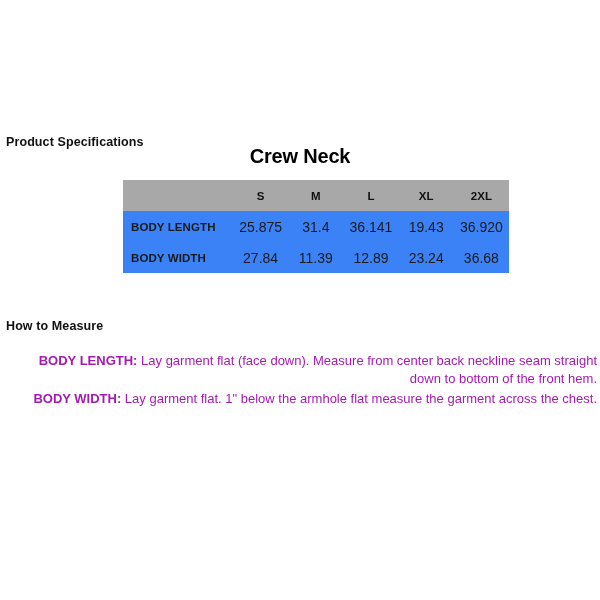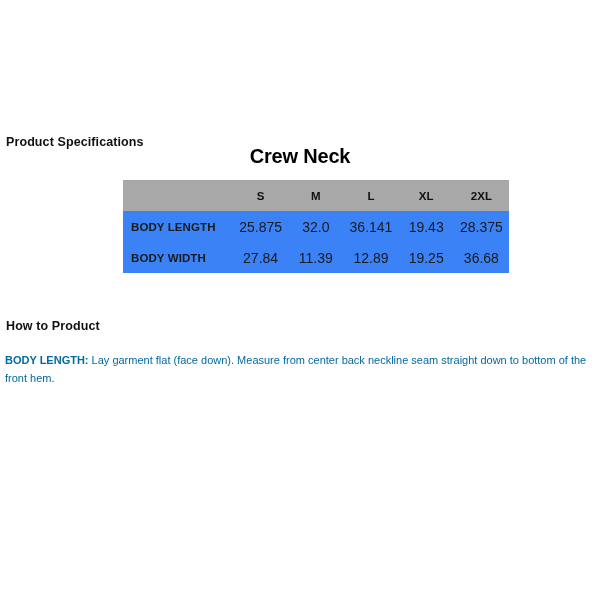--- a/index.html
+++ b/index.html
@@ -86,24 +86,25 @@
   col.col-label { width: 110px; }
   col.col-size { width: 55.2px; }
 
   .measure-body {
     position: absolute;
     left: 5px;
     top: 352px;
     width: 592px;
   }
   .measure-line {
-    font-size: 11px;
+    font-size: 13px;
     line-height: 17.5px;
-    color: #0369a1;
+    color: #a21caf;
     margin-bottom: 3px;
+    text-align: right;
   }
   .measure-line b {
     font-weight: bold;
   }
 </style>
 </head>
 <body>
 
 <div class="page">
 
@@ -127,37 +128,40 @@
         <th>M</th>
         <th>L</th>
         <th>XL</th>
         <th>2XL</th>
       </tr>
     </thead>
     <tbody>
       <tr>
         <td class="rowhead">BODY LENGTH</td>
         <td>25.875</td>
-        <td>32.0</td>
+        <td>31.4</td>
         <td>36.141</td>
         <td>19.43</td>
-        <td>28.375</td>
+        <td>36.920</td>
       </tr>
       <tr>
         <td class="rowhead">BODY WIDTH</td>
         <td>27.84</td>
         <td>11.39</td>
         <td>12.89</td>
-        <td>19.25</td>
+        <td>23.24</td>
         <td>36.68</td>
       </tr>
     </tbody>
   </table>
 
-  <div class="section-title" id="measure-title">How to Product</div>
+  <div class="section-title" id="measure-title">How to Measure</div>
 
   <div class="measure-body">
     <div class="measure-line">
       <b>BODY LENGTH:</b><span> Lay garment flat (face down). Measure from center back neckline seam straight down to bottom of the front hem.</span>
+    </div>
+    <div class="measure-line">
+      <b>BODY WIDTH:</b><span> Lay garment flat. 1" below the armhole flat measure the garment across the chest.</span>
     </div>
   </div>
 
 </div>
 
 </body></html>

